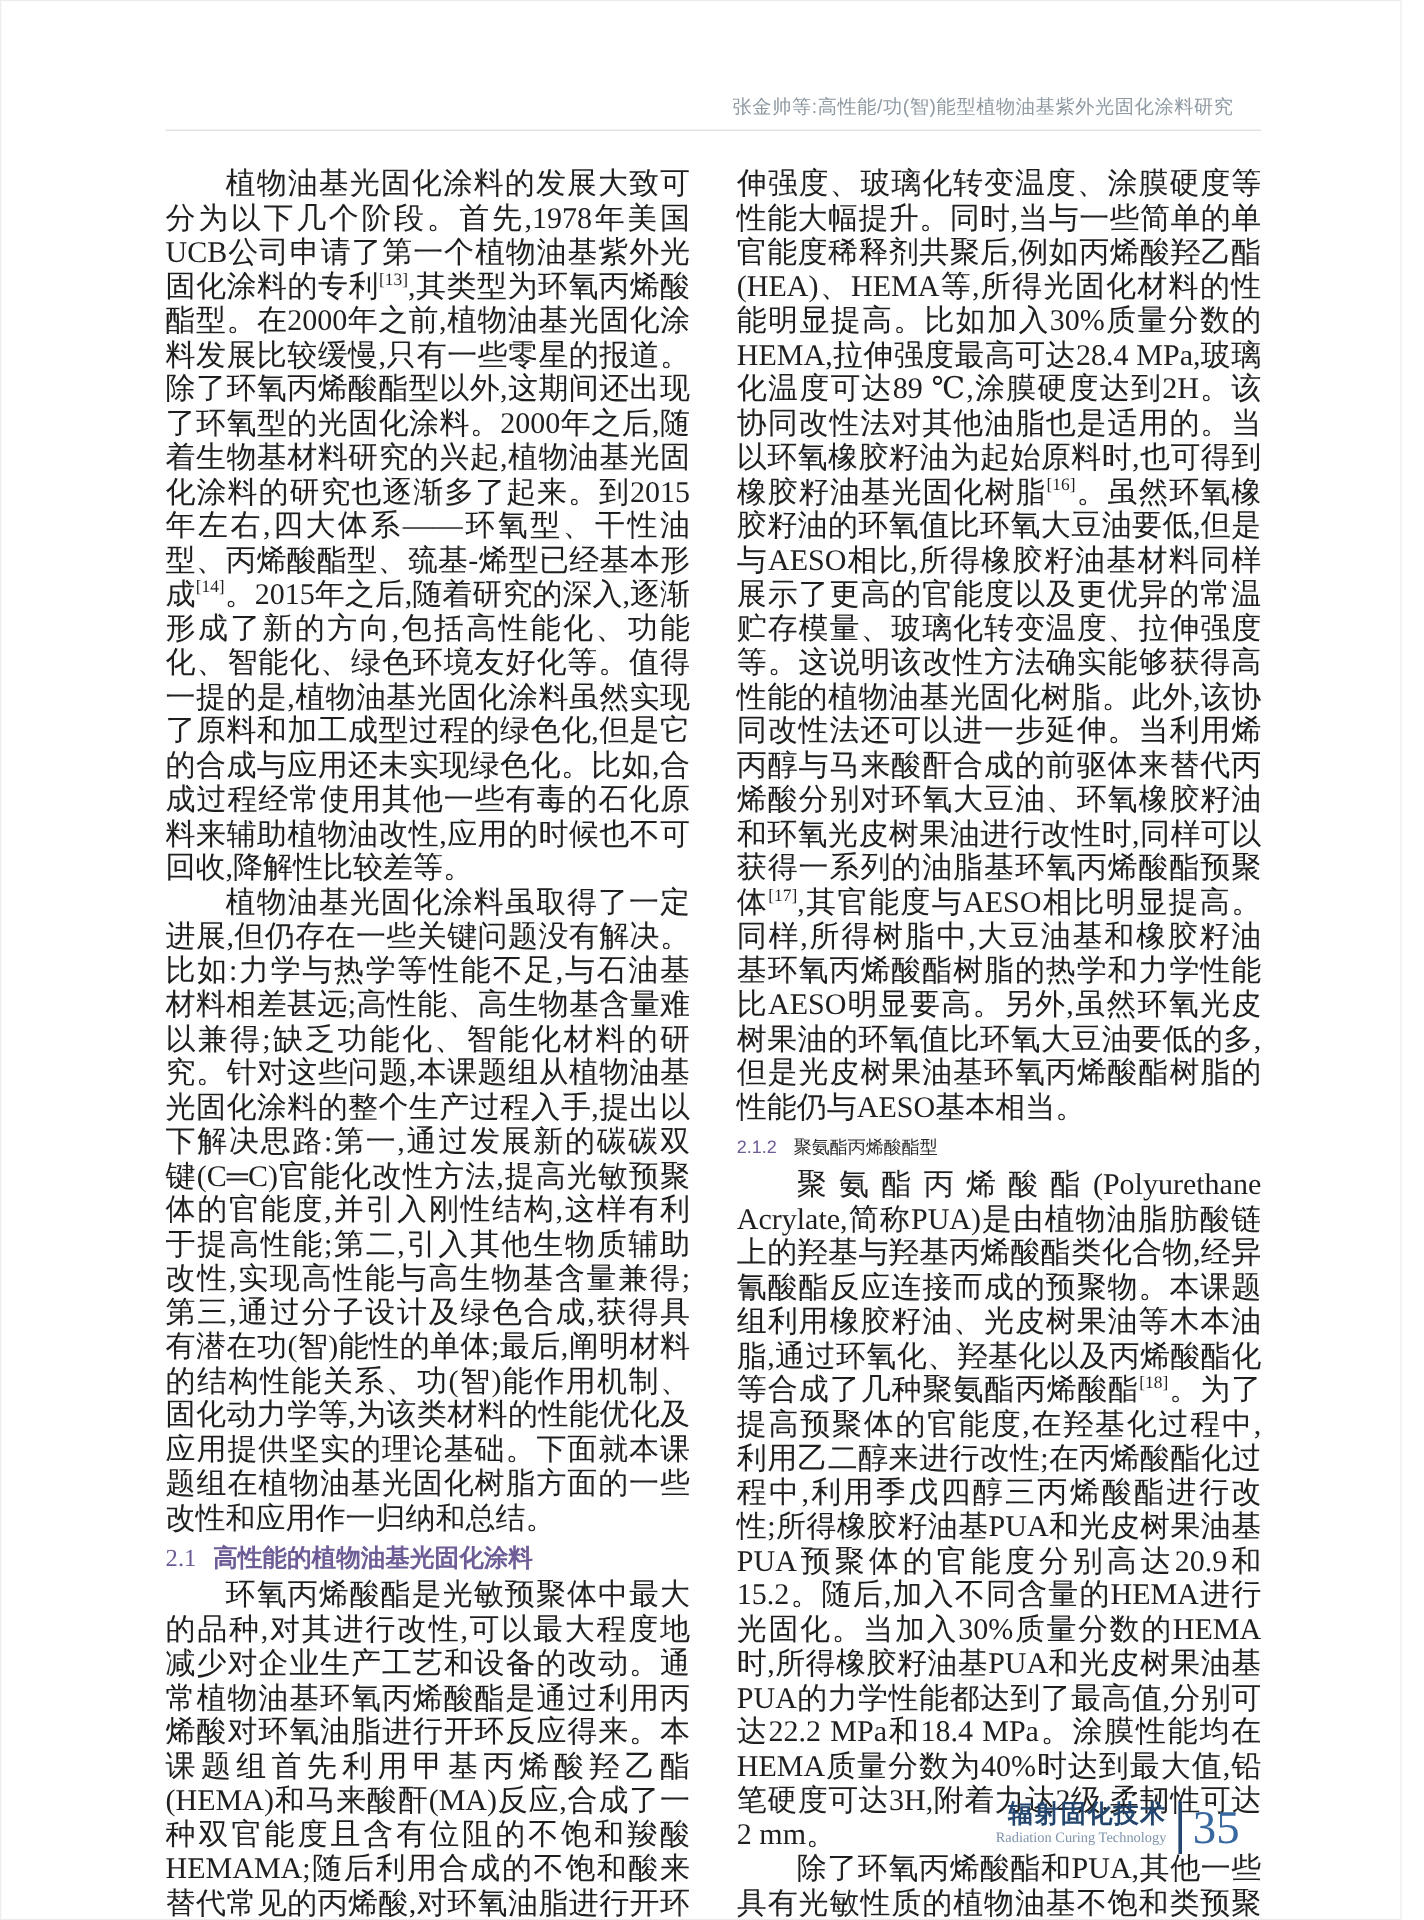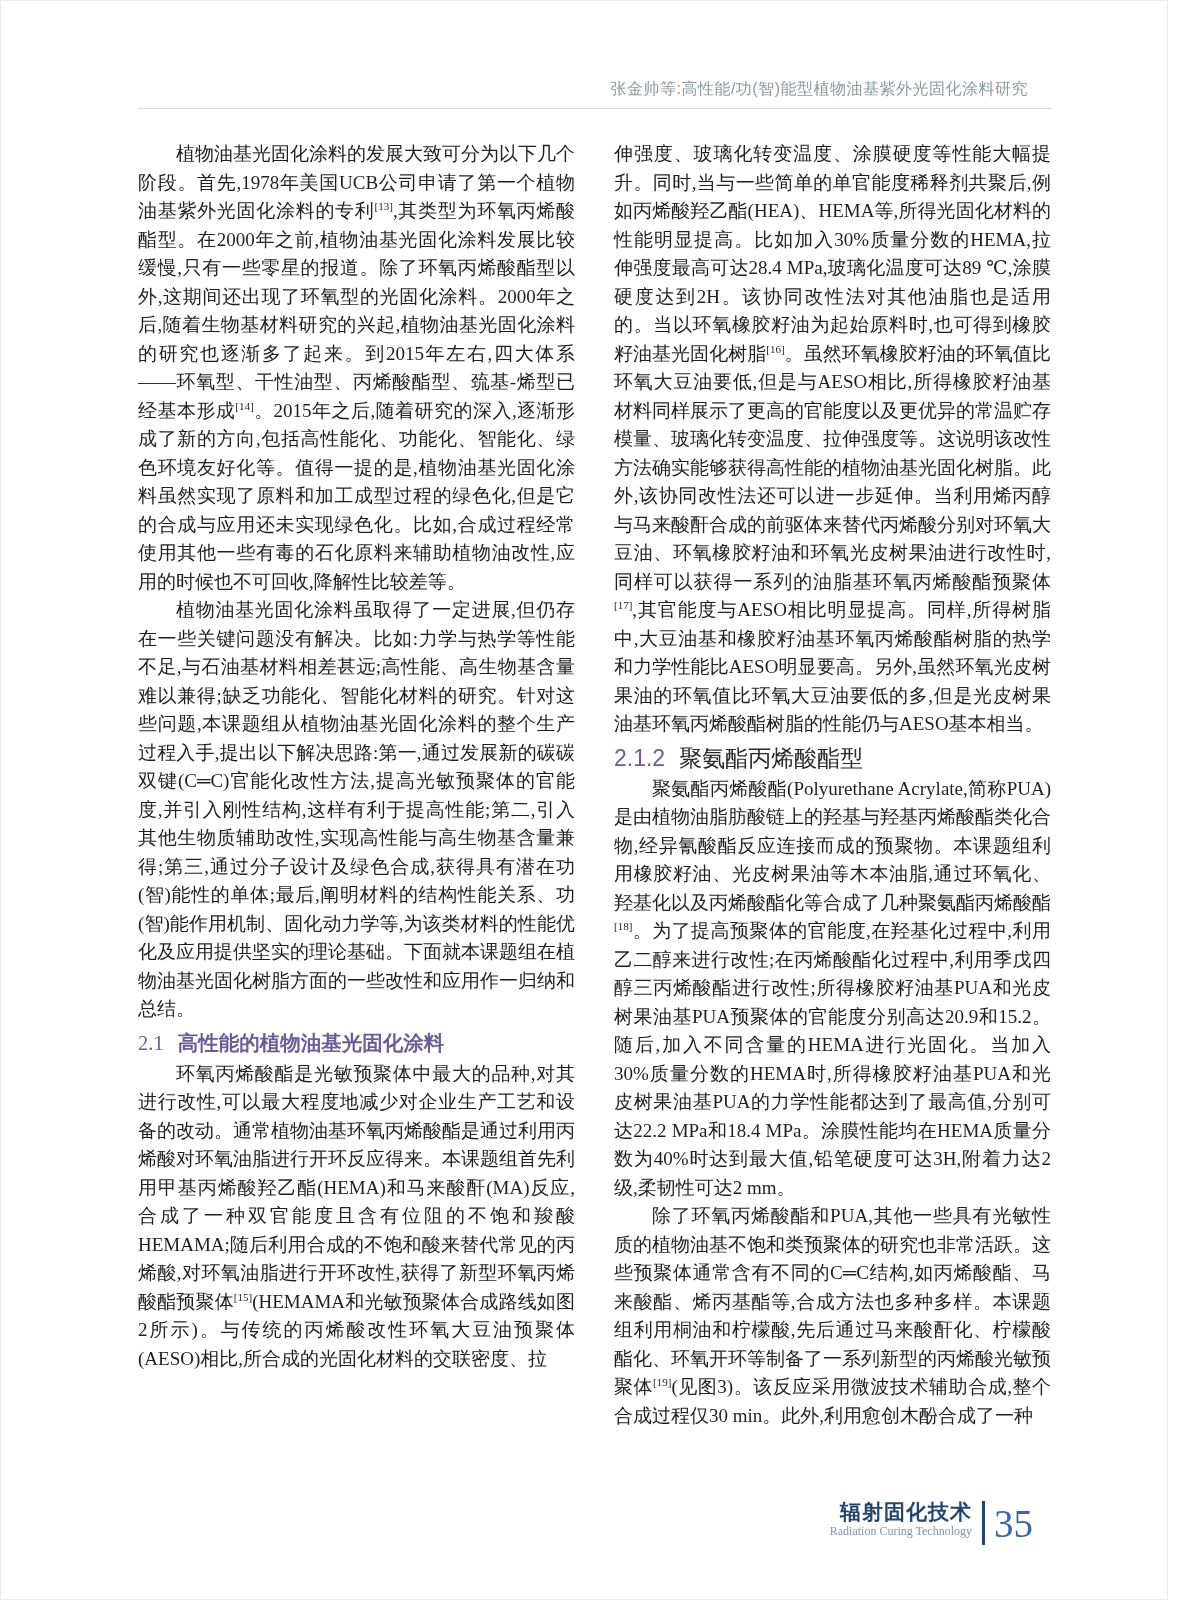--- a/index.html
+++ b/index.html
@@ -34,21 +34,21 @@
     background:var(--rule-gray,#d8dcdf);
   }
   
   .columns{
     position:absolute;left:137px;top:139px;width:913px;
     display:flex;gap:39px;
   }
   .col{width:437px;}
   .para{
     margin:0;
-    font-size:19px;line-height:28.5px;
+    font-size:25px;line-height:28.5px;
     text-align:justify;
     text-justify:inter-ideograph;
   }
   .para.indent{text-indent:2em;}
   .para sup{font-size:.58em;line-height:0;vertical-align:super;}
   .h-section{
     margin:13px 0 9px;
     font-family:"Liberation Sans","DejaVu Sans",sans-serif;
     font-size:25px;line-height:30px;font-weight:bold;
     color:var(--heading-purple,#6e5c96);
@@ -57,21 +57,21 @@
   .h-sub{
     margin:5px 0 3px;
     font-family:Liberation Serif, serif;
     font-size:20.5px;line-height:28px;font-weight:bold;
     color:var(--heading-purple,#6e5c96);
   }
   .h-sub .h-num{margin-right:14px;font-weight:normal;}
   .h-subsub{
     margin:5px 0 3px;
     font-family:"Liberation Sans","DejaVu Sans",sans-serif;
-    font-size:23px;line-height:28px;font-weight:normal;
+    font-size:15px;line-height:28px;font-weight:normal;
   }
   .h-subsub .h-num{color:var(--heading-purple,#6e5c96);margin-right:14px;}
   .h-subsub .h-title{color:#2b2b2b;}
   
   .page-footer{
     position:absolute;top:1500px;right:134px;
     display:flex;align-items:flex-start;
   }
   .journal{text-align:right;padding-right:8px;}
   .journal-cn{

